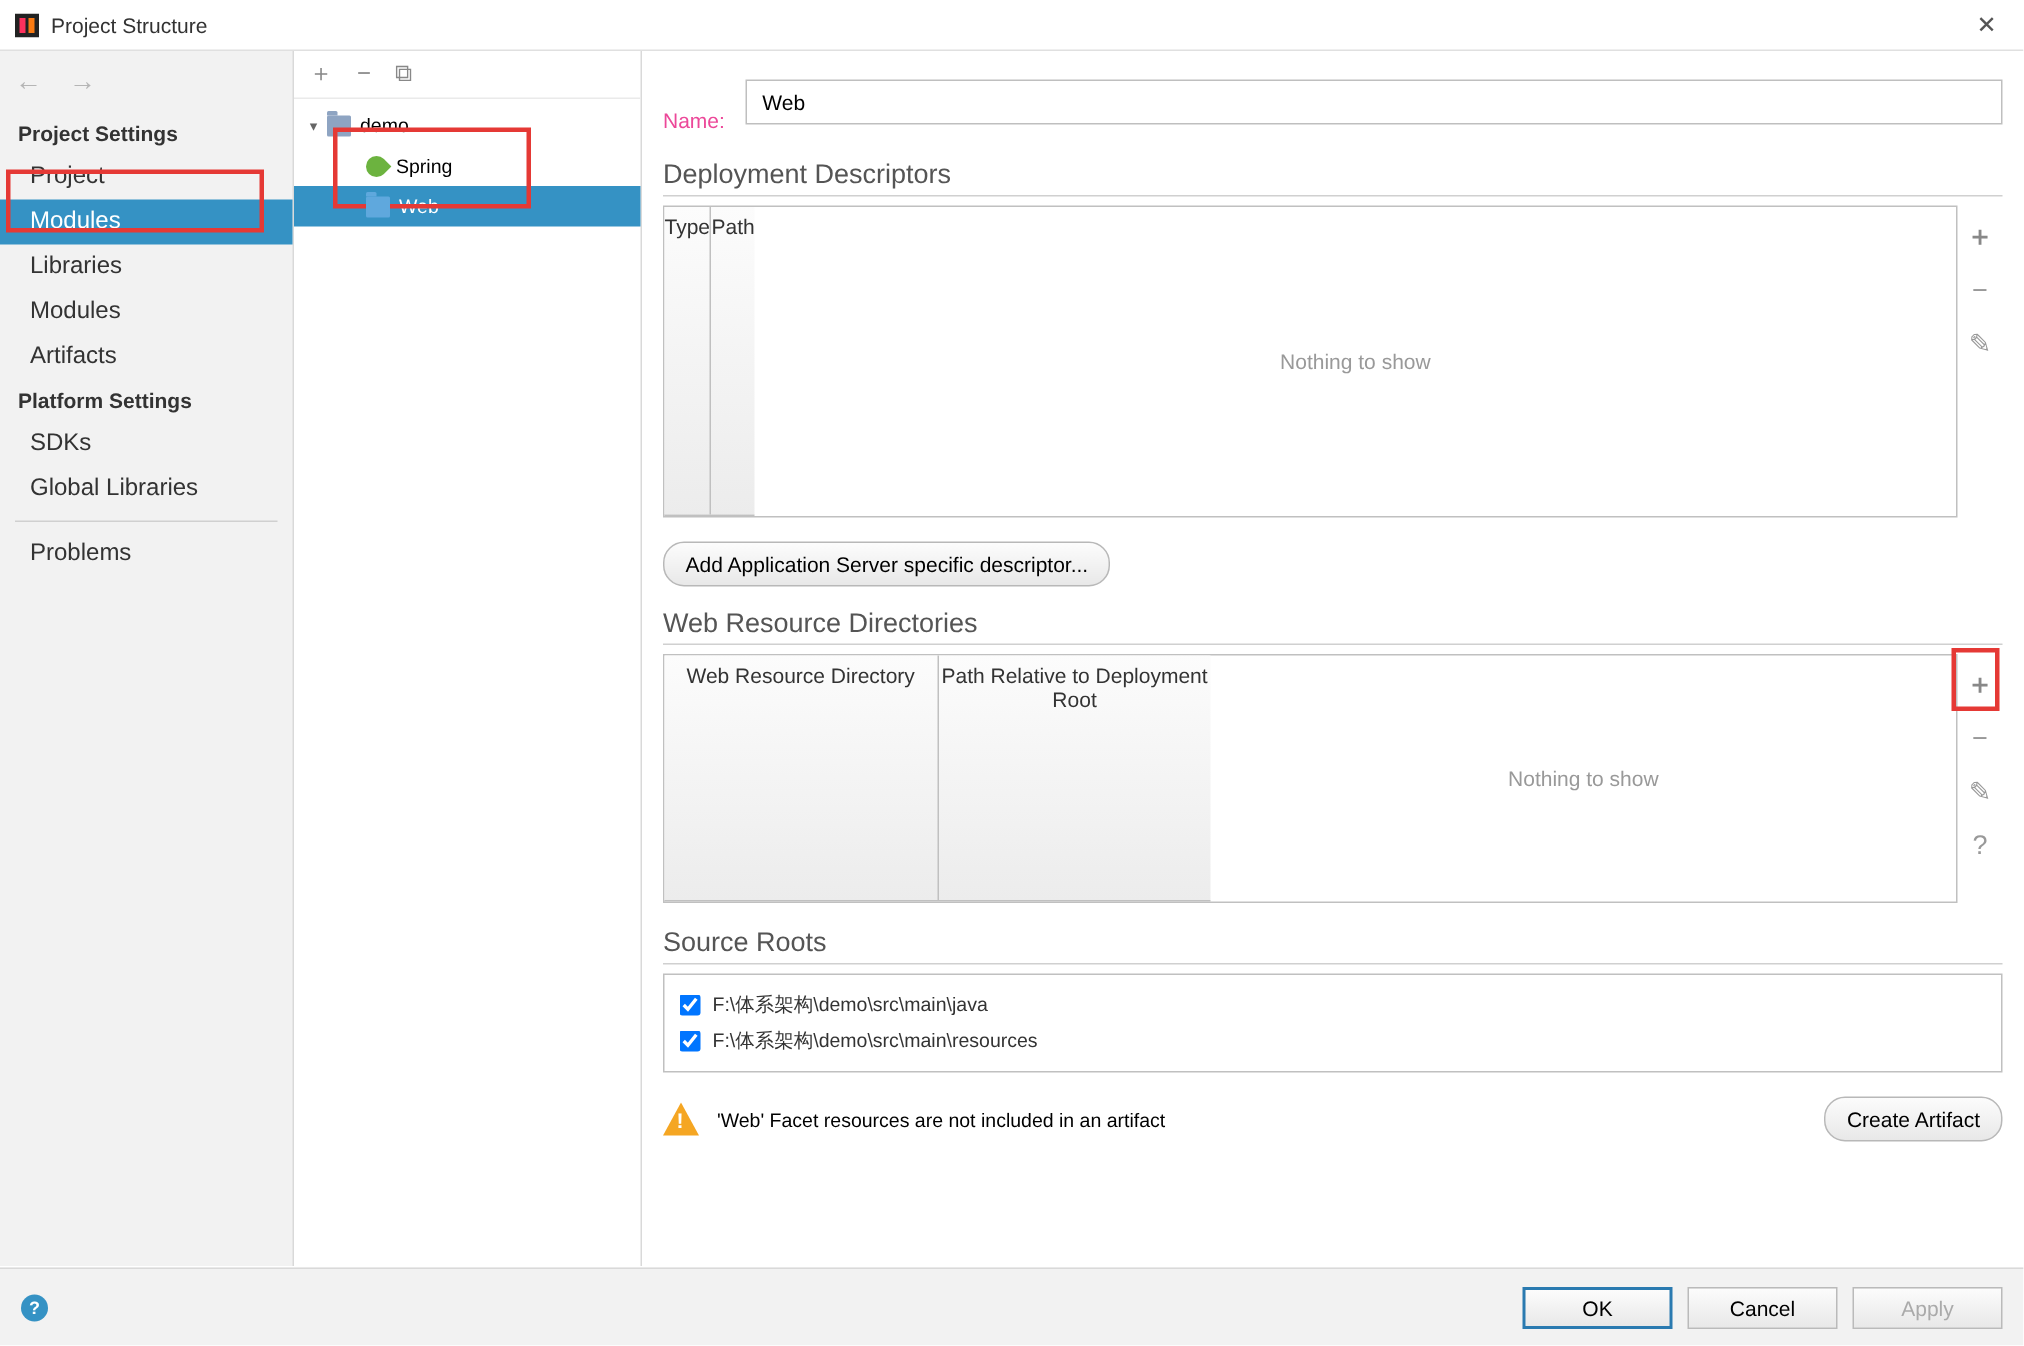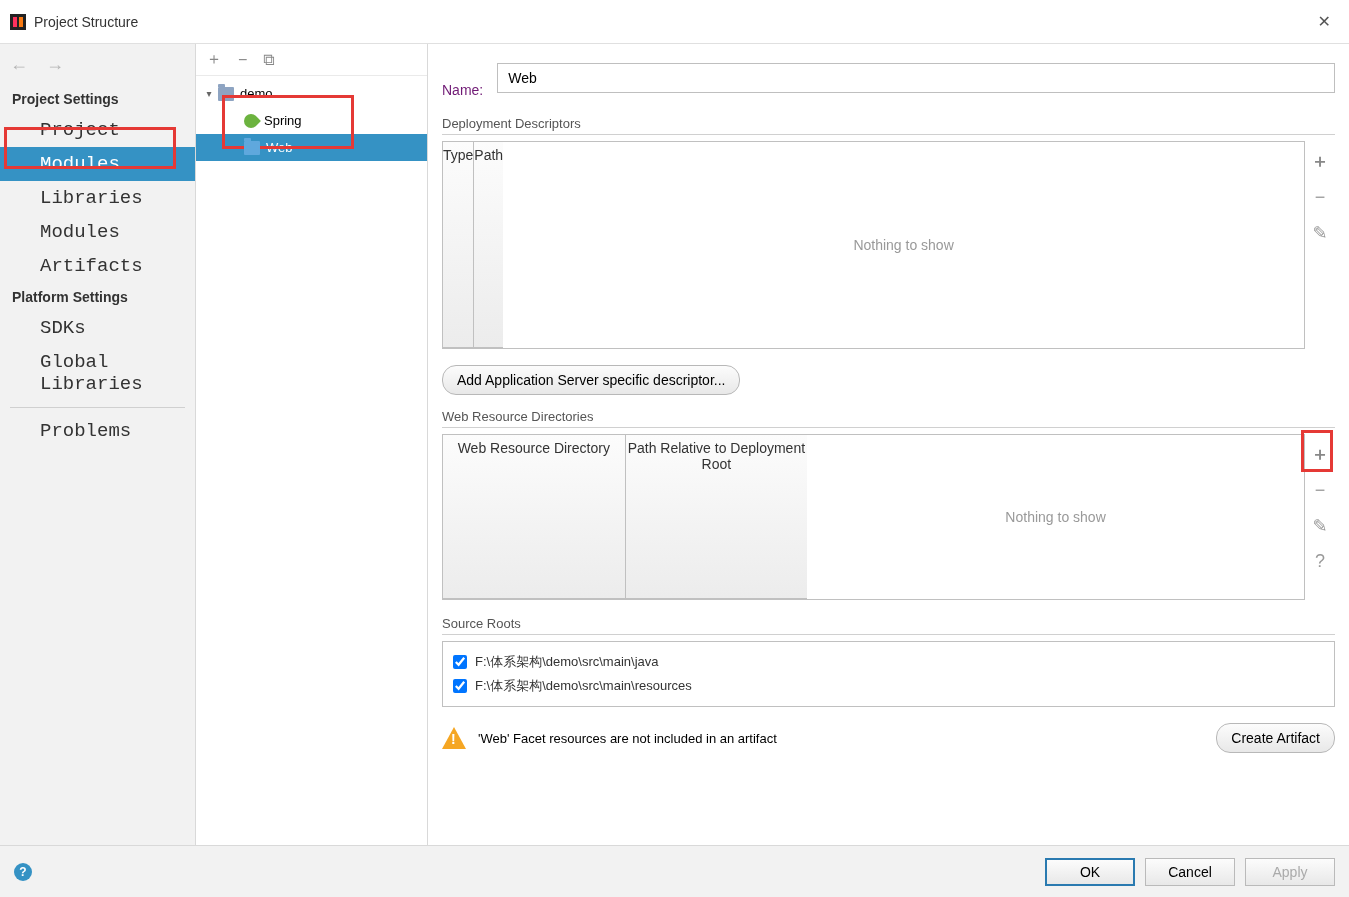--- a/index.html
+++ b/index.html
@@ -1,53 +1,53 @@
 <!DOCTYPE html>
 <html><head>
 <meta charset="utf-8">
 <style>
 * { box-sizing: border-box; margin: 0; padding: 0; font-family: "Segoe UI", Arial, sans-serif; font-size: 13px; }
 body { background: #fff; width: 1349px; height: 897px; overflow: hidden; position: relative; }
 
-.titlebar { height: 44px; display: flex; align-items: center; padding: 0 10px; border-bottom: 1px solid #e0e0e0; }
+.titlebar { height: 34px; display: flex; align-items: center; padding: 0 10px; border-bottom: 1px solid #e0e0e0; }
 .titlebar .icon { width: 16px; height: 16px; margin-right: 8px; }
 .titlebar .title { font-size: 14px; color: #333; }
 .titlebar .close-x { margin-left: auto; font-size: 16px; color: #555; cursor: pointer; padding: 0 8px; }
 
 .main { display: flex; height: 810px; }
 
 .left-panel { width: 196px; background: #f2f2f2; border-right: 1px solid #d9d9d9; padding-top: 6px; }
 .nav-arrows { display: flex; align-items: center; padding: 4px 10px 10px 10px; gap: 18px; }
 .nav-arrow { color: #b5b5b5; font-size: 18px; }
 .section-header { font-weight: bold; color: #333; padding: 6px 12px; font-size: 14px; }
-.nav-item { padding: 6px 12px 6px 40px; font-size: 19px; color: #333; cursor: pointer; font-family: Liberation Mono, monospace; }
+.nav-item { padding: 6px 12px 6px 20px; font-size: 16px; color: #333; cursor: pointer; }
 .nav-item.selected { background: #3592c4; color: #fff; }
 .divider { height: 1px; background: #d0d0d0; margin: 6px 10px; }
 
 .mid-panel { width: 232px; background: #fff; border-right: 1px solid #d9d9d9; }
 .mid-toolbar { height: 32px; display: flex; align-items: center; gap: 16px; padding: 0 10px; border-bottom: 1px solid #eaeaea; }
 .tb-icon { color: #888; font-size: 16px; cursor: pointer; }
 .tree { padding: 4px 0; }
 .tree-row { display: flex; align-items: center; height: 27px; padding: 0 6px; cursor: pointer; font-size: 14px; }
 .tree-row.selected { background: #3592c4; color: #fff; }
 .tree-chevron { width: 14px; text-align: center; color: #666; font-size: 10px; }
 .folder-icon { width: 16px; height: 14px; background: #8ea4c2; margin: 0 6px 0 2px; border-radius: 1px; position: relative; }
 .folder-icon::before { content: ""; position: absolute; top: -3px; left: 0; width: 7px; height: 3px; background: #8ea4c2; border-radius: 1px 1px 0 0; }
 .folder-icon.web { background: #5fa8dd; }
 .folder-icon.web::before { background: #5fa8dd; }
 .spring-icon { width: 14px; height: 14px; margin: 0 6px 0 2px; background: #6cb33f; border-radius: 50% 0 50% 50%; transform: rotate(45deg); }
 .indent-2 { padding-left: 46px; text-align: center; }
 
 .right-panel { flex: 1; padding: 14px 14px 0 14px; position: relative; overflow: hidden; }
 .name-row { display: flex; align-items: center; gap: 14px; margin-bottom: 18px; }
-.name-label { font-size: 14px; color: #701a75; margin-top: 24px; }
+.name-label { font-size: 14px; color: #ec4899; margin-top: 24px; }
 .name-input { flex: 1; height: 30px; border: 1px solid #bfbfbf; padding: 0 10px; font-size: 14px; }
 
 .section { margin-bottom: 16px; }
-.section-title { font-size: 13px; color: #555; padding-bottom: 3px; border-bottom: 1px solid #d0d0d0; margin-bottom: 6px; }
+.section-title { font-size: 18px; color: #555; padding-bottom: 3px; border-bottom: 1px solid #d0d0d0; margin-bottom: 6px; }
 .table-wrap { display: flex; }
 .table-area { flex: 1; border: 1px solid #c0c0c0; display: flex; flex-direction: row; }
 .table-header { display: flex; background: linear-gradient(#fcfcfc, #ececec); border-bottom: 1px solid #c0c0c0; }
 .table-header div { flex: 1; text-align: center; padding: 5px 0; border-right: 1px solid #c0c0c0; font-size: 14px; color: #333; }
 .table-header div:last-child { border-right: none; }
 .table-body { flex: 1; display: flex; align-items: center; justify-content: center; color: #999; font-size: 14px; }
 .side-tools { width: 30px; display: flex; flex-direction: column; align-items: center; gap: 14px; padding-top: 8px; }
 .side-tool { color: #999; font-size: 18px; cursor: pointer; }
 .side-tool.add { color: #888; font-weight: bold; }
 
@@ -62,21 +62,21 @@
 .source-row input[type=checkbox] { width: 14px; height: 14px; }
 
 .warning-row { display: flex; align-items: center; gap: 12px; margin-top: 10px; }
 .warn-icon { width: 0; height: 0; border-left: 12px solid transparent; border-right: 12px solid transparent; border-bottom: 22px solid #f5a623; position: relative; }
 .warn-icon::after { content: "!"; position: absolute; left: -3px; top: 4px; color: #fff; font-weight: bold; font-size: 14px; }
 .create-art-btn { margin-left: auto; }
 
 .footer { position: absolute; bottom: 0; left: 0; right: 0; height: 52px; border-top: 1px solid #d9d9d9; display: flex; align-items: center; padding: 0 14px; background: #f2f2f2; }
 .help-icon { width: 18px; height: 18px; border-radius: 50%; background: #3592c4; color: #fff; display: flex; align-items: center; justify-content: center; font-size: 12px; font-weight: bold; cursor: pointer; }
 .footer-btns { margin-left: auto; display: flex; gap: 10px; }
-.footer-btn { width: 90px; height: 28px; background: linear-gradient(#fcfcfc, #e8e8e8); border: 1px solid #bababa; font-size: 14px; cursor: pointer; }
+.footer-btn { width: 100px; height: 28px; background: linear-gradient(#fcfcfc, #e8e8e8); border: 1px solid #bababa; font-size: 14px; cursor: pointer; }
 .footer-btn.primary { border: 2px solid #2a7ab0; }
 .footer-btn.disabled { color: #aaa; }
 
 .red-highlight { border: 3px solid #e53935; position: absolute; pointer-events: none; }
 </style>
 </head>
 <body>
 
 <div class="titlebar">
   <svg class="icon" viewBox="0 0 16 16">

